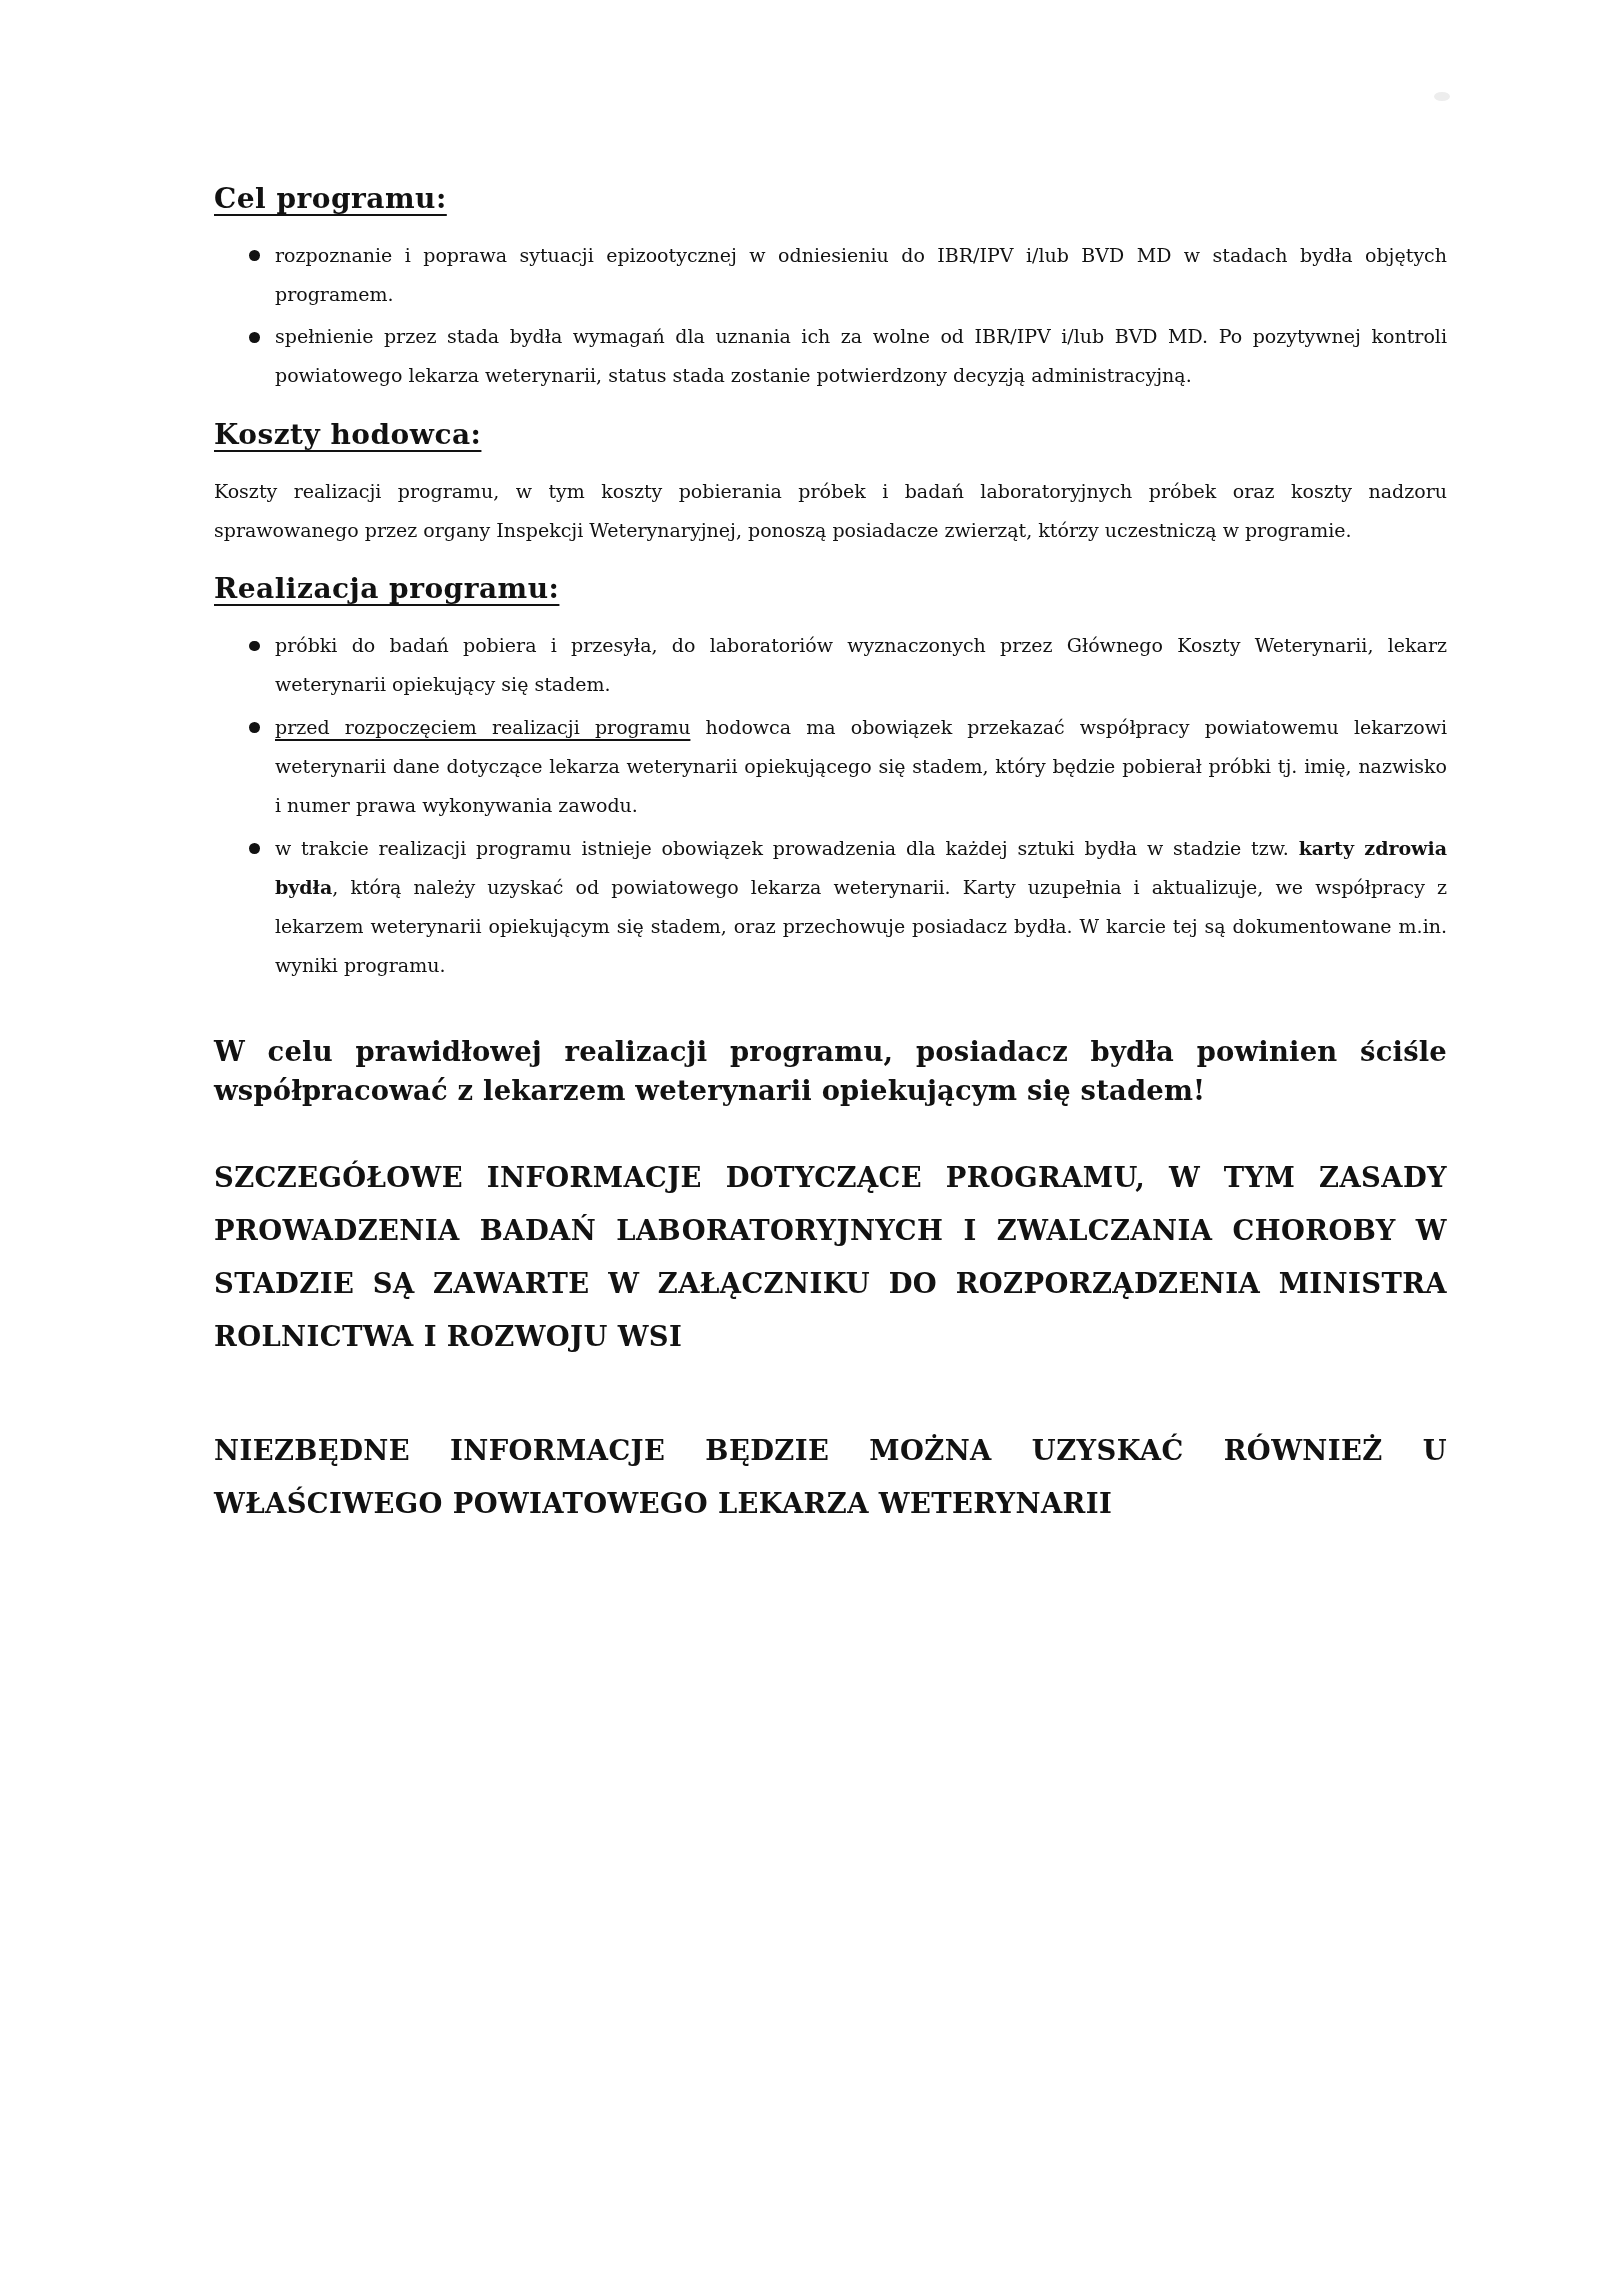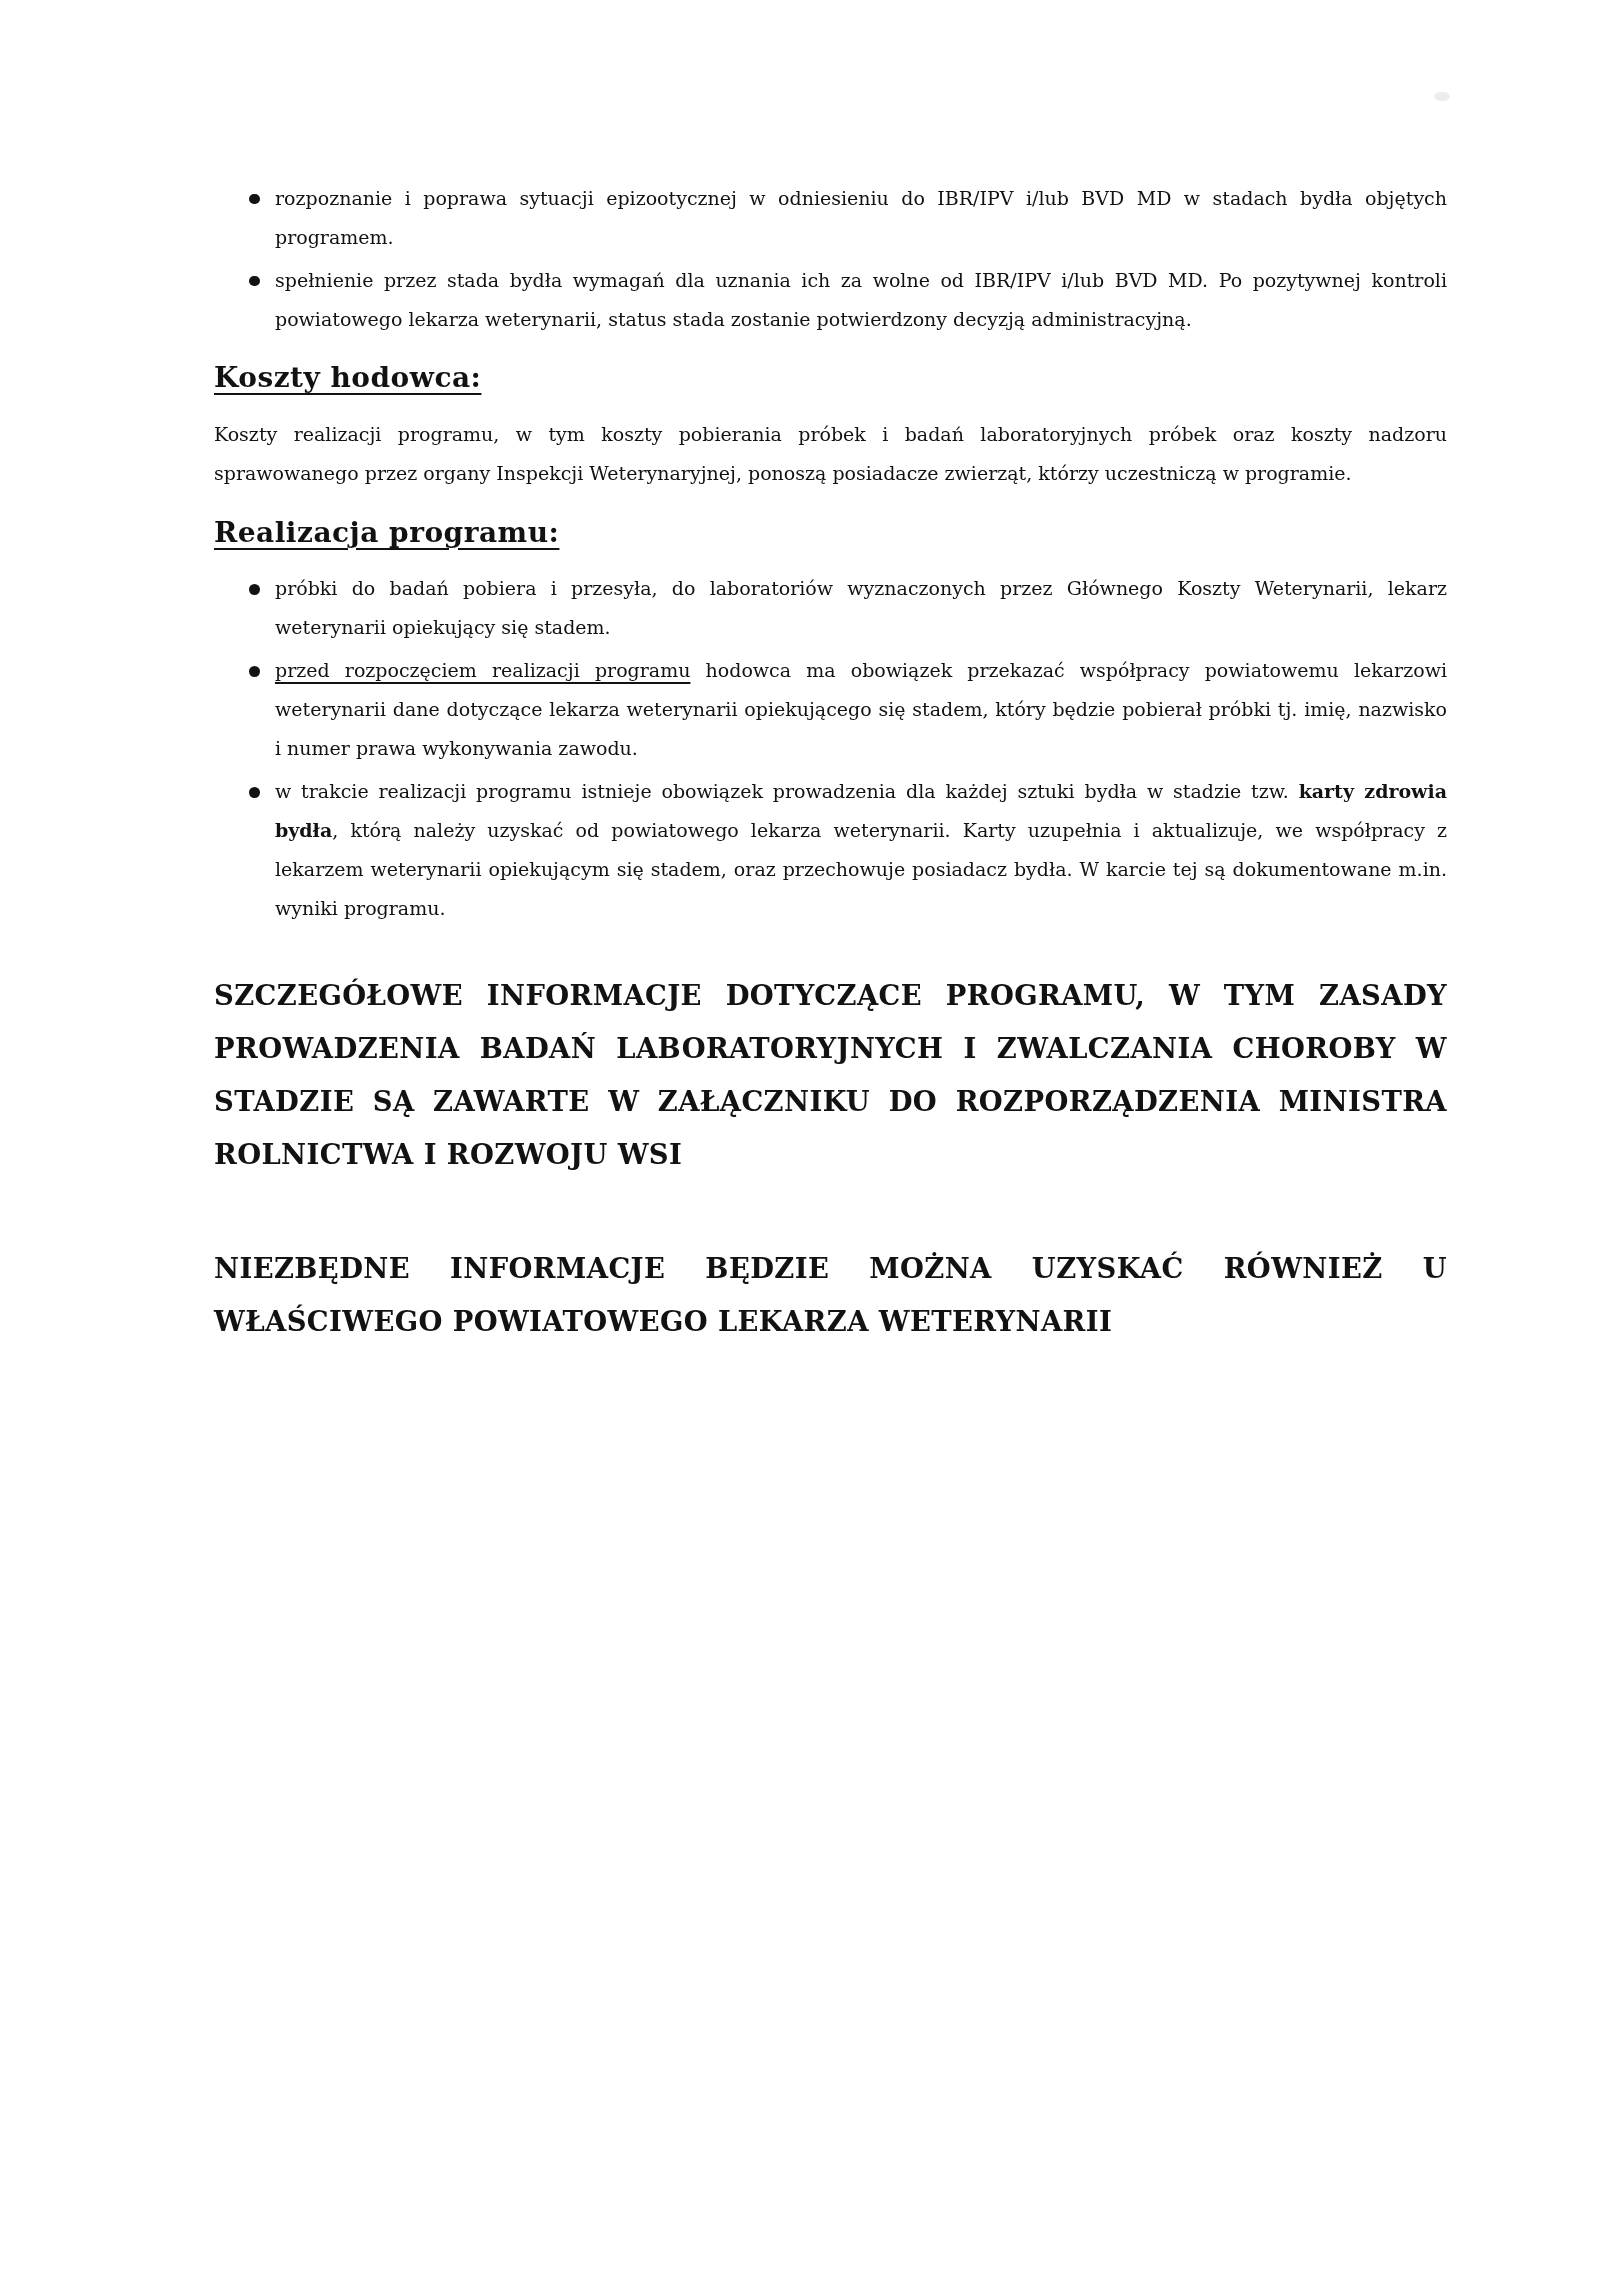--- a/index.html
+++ b/index.html
@@ -105,20 +105,21 @@
 </head>
 <body>
 
 <div class="page">
 
   <div class="scan-artifact"></div>
 
   <div class="content">
 
     <section>
+      <h2 class="section-heading">Cel programu:</h2>
       <div class="bullet-list">
         <div class="bullet-item body-text">
           <span>rozpoznanie i poprawa sytuacji epizootycznej w odniesieniu do IBR/IPV i/lub BVD MD w stadach bydła objętych programem.</span>
         </div>
         <div class="bullet-item body-text">
           <span>spełnienie przez stada bydła wymagań dla uznania ich za wolne od IBR/IPV i/lub BVD MD. Po pozytywnej kontroli powiatowego lekarza weterynarii, status stada zostanie potwierdzony decyzją administracyjną.</span>
         </div>
       </div>
     </section>
 
@@ -140,20 +141,21 @@
         </div>
 
 
         <div class="bullet-item body-text">
           <span>w trakcie realizacji programu istnieje obowiązek prowadzenia dla każdej sztuki bydła w stadzie tzw. </span><span class="bold-phrase">karty zdrowia bydła</span><span>, którą należy uzyskać od powiatowego lekarza weterynarii. Karty uzupełnia i aktualizuje, we współpracy z lekarzem weterynarii opiekującym się stadem, oraz przechowuje posiadacz bydła. W karcie tej są dokumentowane m.in. wyniki programu.</span>
         </div>
 
       </div>
     </section>
 
+    <p class="emphasis-paragraph">W celu prawidłowej realizacji programu, posiadacz bydła powinien ściśle współpracować z lekarzem weterynarii opiekującym się stadem!</p>
 
     <p class="caps-paragraph">SZCZEGÓŁOWE INFORMACJE DOTYCZĄCE PROGRAMU, W TYM ZASADY PROWADZENIA BADAŃ LABORATORYJNYCH I ZWALCZANIA CHOROBY W STADZIE SĄ ZAWARTE W ZAŁĄCZNIKU DO ROZPORZĄDZENIA MINISTRA ROLNICTWA I ROZWOJU WSI</p>
 
     <p class="caps-paragraph second">NIEZBĘDNE INFORMACJE BĘDZIE MOŻNA UZYSKAĆ RÓWNIEŻ U WŁAŚCIWEGO POWIATOWEGO LEKARZA WETERYNARII</p>
 
   </div>
 </div>
 
 
 </body></html>

